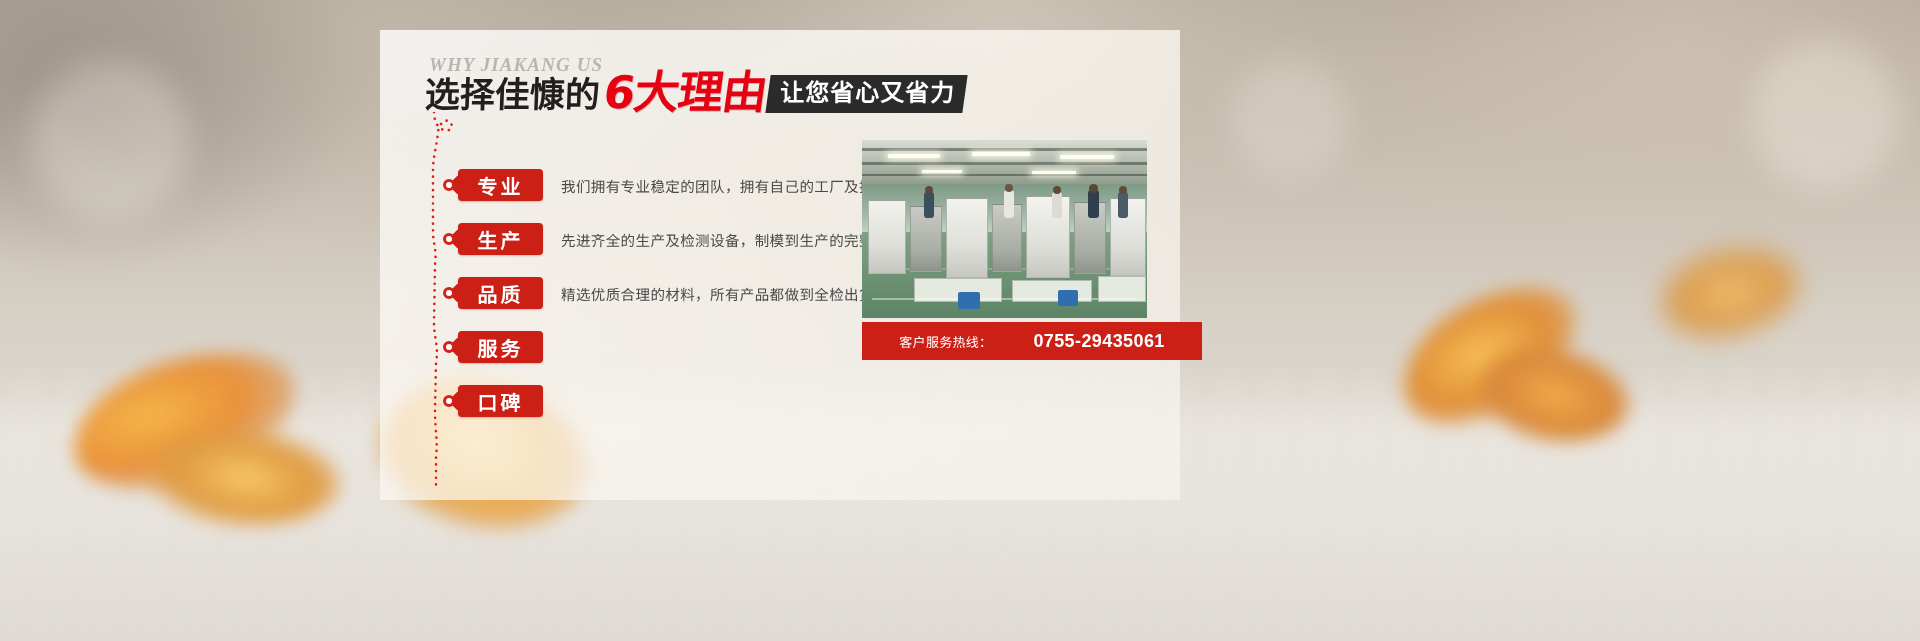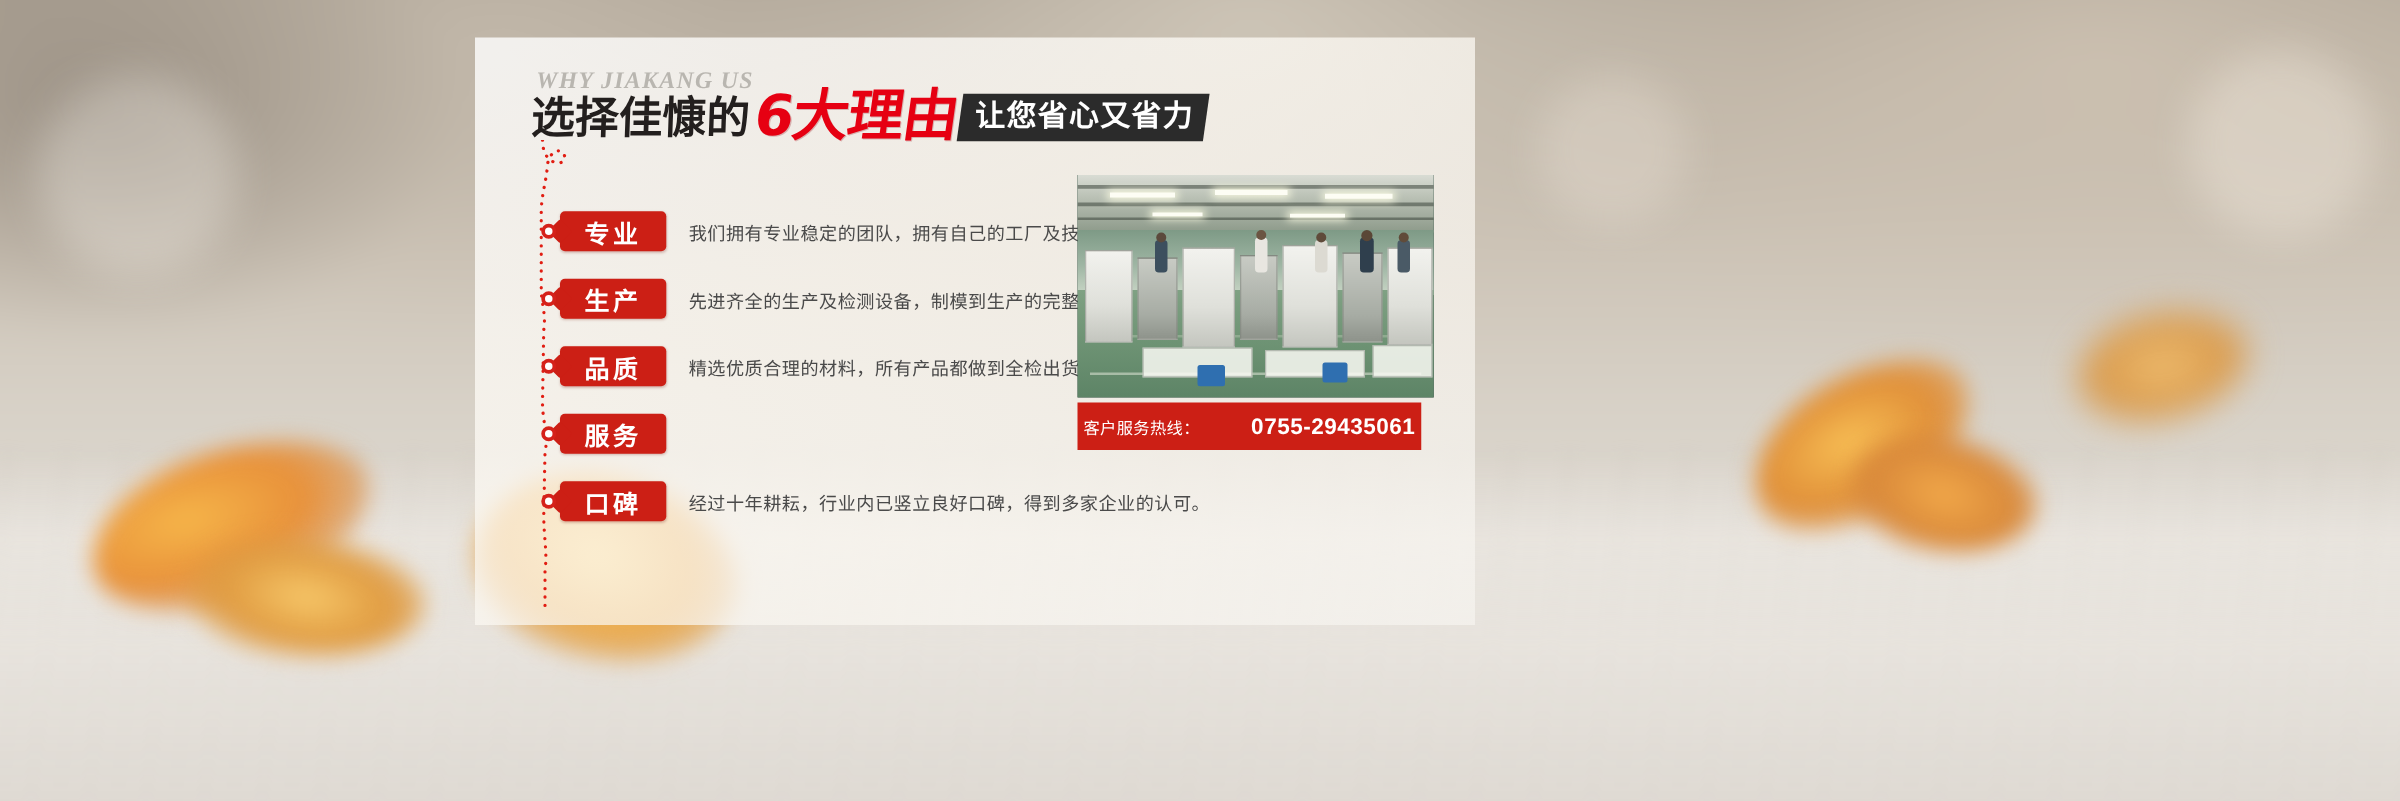--- a/index.html
+++ b/index.html
@@ -73,21 +73,21 @@
     font-family:"DejaVu Sans","Liberation Sans",sans-serif;
     font-weight:700;font-size:24px;line-height:1;
     padding:6px 10px 8px 12px;transform:skewX(-8deg);
   }
   .head-dark span{display:inline-block;transform:skewX(8deg);letter-spacing:1px;}
 
   
   .dotline{position:absolute;left:428px;top:112px;width:40px;height:378px;pointer-events:none;}
 
   
-  .rows{position:absolute;left:430px;top:158px;width:700px;}
+  .rows{position:absolute;left:440px;top:158px;width:700px;}
   .row{position:relative;height:54px;display:flex;align-items:center;}
   .node{
     position:absolute;left:3px;top:50%;margin-top:-6px;
     width:12px;height:12px;border-radius:50%;
     background:#ffffff;border:3px solid #d5211a;box-sizing:border-box;z-index:3;
   }
   .badge{
     position:relative;margin-left:18px;width:85px;height:32px;
     background:#cc1f15;border-radius:4px;
     display:flex;align-items:center;justify-content:center;
@@ -120,21 +120,21 @@
   .ph-floorline{position:absolute;background:rgba(235,240,225,.5);}
   .ph-mach{position:absolute;background:linear-gradient(180deg,#f2f2ee 0%, #dfe0da 60%, #c4c6bf 100%);
     border:1px solid rgba(120,125,118,.5);}
   .ph-mach.dark{background:linear-gradient(180deg,#c8cbc4 0%,#a7aca4 70%,#8e938b 100%);}
   .ph-person{position:absolute;border-radius:3px;}
   .ph-bench{position:absolute;background:rgba(250,250,245,.85);border:1px solid rgba(130,135,128,.5);}
   .ph-bin{position:absolute;background:#2f6fb0;border-radius:2px;}
 
   
   .phone{
-    position:absolute;left:862px;top:322px;width:275px;height:38px;
+    position:absolute;left:862px;top:322px;width:340px;height:38px;
     background:#cc1f15;display:flex;align-items:center;justify-content:center;
     color:#fff;white-space:nowrap;gap:27px;
   }
   .phone .lbl{font-size:13px;letter-spacing:.3px;
     font-family:"DejaVu Sans","Liberation Sans",sans-serif;}
   .phone .num{font-size:18px;font-weight:700;letter-spacing:.4px;margin-left:14px;
     font-family:"Liberation Sans","DejaVu Sans",sans-serif;}
 </style>
 </head>
 <body>
@@ -208,21 +208,20 @@
           <span>服务</span>
         </span>
     </div>
 
     <div class="row">
       <span class="node"></span>
       <span class="badge">
           <span class="tail"></span>
           <span>口碑</span>
         </span>
-      <span class="desc">经过十年耕耘，行业内已竖立良好口碑，得到多家企业的认可。</span>
     </div>
 
   </div>
 
   <div class="photo">
     <div class="ph-ceil"></div>
     <div class="ph-beam" style="left:0;top:8px;width:100%;"></div>
     <div class="ph-beam" style="left:0;top:22px;width:100%;"></div>
     <div class="ph-beam" style="left:0;top:34px;width:100%;height:2px;"></div>
     <div class="ph-lamp" style="left:26px;top:14px;width:52px;"></div>

